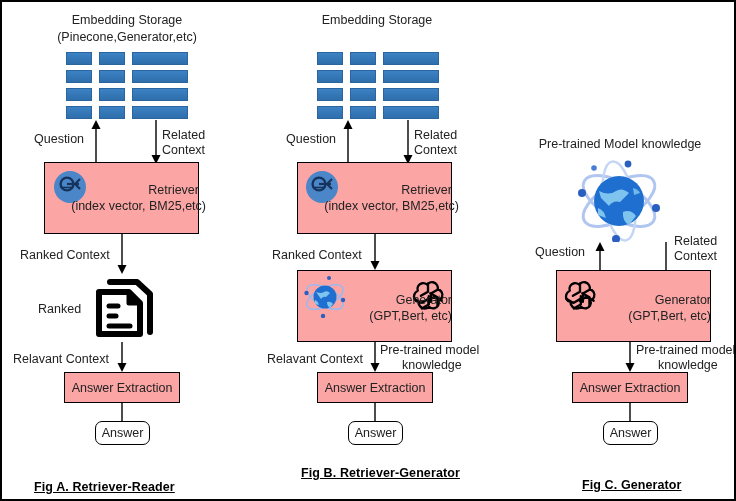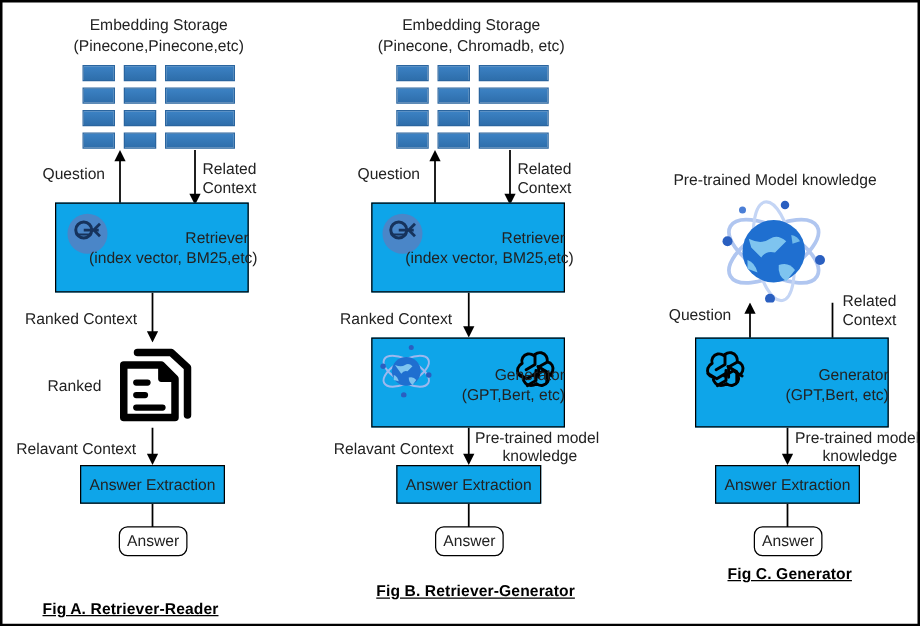--- a/index.html
+++ b/index.html
@@ -46,21 +46,21 @@
     font-weight: bold;
     color: #000000;
     white-space: nowrap;
     letter-spacing: 0.1px;
     text-decoration: underline;
   }
   
   .box {
     position: absolute;
     border: 1.5px solid #000000;
-    background: #0ea5e9;
+    background: #fca5a5;
     box-sizing: border-box;
   }
   .box-label {
     position: absolute;
     left: 0;
     width: 100%;
     text-align: right;
     font-size: 12.5px;
     color: #222222;
     line-height: 16px;
@@ -102,21 +102,21 @@
   .icon { position: absolute; }
 </style>
 </head>
 <body>
 
 <div id="page">
 
   <div class="col" style="left:0; width:250px;">
 
     <div class="title2" style="left:0; top:10px; width:250px;">Embedding Storage</div>
-    <div class="title2" style="left:0; top:27px; width:250px;">(Pinecone,Pinecone,etc)</div>
+    <div class="title2" style="left:0; top:27px; width:250px;">(Pinecone,Generator,etc)</div>
 
     <div class="storage" style="left:64px; top:50px; width:122px; height:66px;">
       <div class="bar" style="left:0;   top:0;  width:26px; height:13px;"></div>
       <div class="bar" style="left:33px; top:0;  width:26px; height:13px;"></div>
       <div class="bar" style="left:66px; top:0;  width:56px; height:13px;"></div>
       <div class="bar" style="left:0;   top:18px; width:26px; height:13px;"></div>
       <div class="bar" style="left:33px; top:18px; width:26px; height:13px;"></div>
       <div class="bar" style="left:66px; top:18px; width:56px; height:13px;"></div>
       <div class="bar" style="left:0;   top:36px; width:26px; height:13px;"></div>
       <div class="bar" style="left:33px; top:36px; width:26px; height:13px;"></div>
@@ -181,21 +181,20 @@
     </svg>
 
     <div class="answer-box" style="left:93px; top:419px; width:55px; height:24px;">Answer</div>
 
     <div class="figcap" style="left:32px; top:478px;">Fig A. Retriever-Reader</div>
   </div>
 
   <div class="col" style="left:250px; width:250px;">
 
     <div class="title2" style="left:0; top:10px; width:250px;">Embedding Storage</div>
-    <div class="title2" style="left:0; top:27px; width:250px;">(Pinecone, Chromadb, etc)</div>
 
     <div class="storage" style="left:65px; top:50px; width:122px; height:66px;">
       <div class="bar" style="left:0;   top:0;  width:26px; height:13px;"></div>
       <div class="bar" style="left:33px; top:0;  width:26px; height:13px;"></div>
       <div class="bar" style="left:66px; top:0;  width:56px; height:13px;"></div>
       <div class="bar" style="left:0;   top:18px; width:26px; height:13px;"></div>
       <div class="bar" style="left:33px; top:18px; width:26px; height:13px;"></div>
       <div class="bar" style="left:66px; top:18px; width:56px; height:13px;"></div>
       <div class="bar" style="left:0;   top:36px; width:26px; height:13px;"></div>
       <div class="bar" style="left:33px; top:36px; width:26px; height:13px;"></div>
@@ -350,16 +349,16 @@
 
     <div class="box ae-box" style="left:70px; top:370px; width:116px; height:31px;">Answer Extraction</div>
 
     <svg class="arrow" style="left:122px; top:401px;" width="12" height="28" viewBox="0 0 12 28">
       <line x1="6" y1="0" x2="6" y2="21" stroke="#000" stroke-width="1.4"></line>
       <polygon points="6,28 1.5,19 10.5,19" fill="#000"></polygon>
     </svg>
 
     <div class="answer-box" style="left:101px; top:419px; width:55px; height:24px;">Answer</div>
 
-    <div class="figcap" style="left:80px; top:450px;">Fig C. Generator</div>
+    <div class="figcap" style="left:80px; top:476px;">Fig C. Generator</div>
   </div>
 
 </div>
 
 </body></html>

